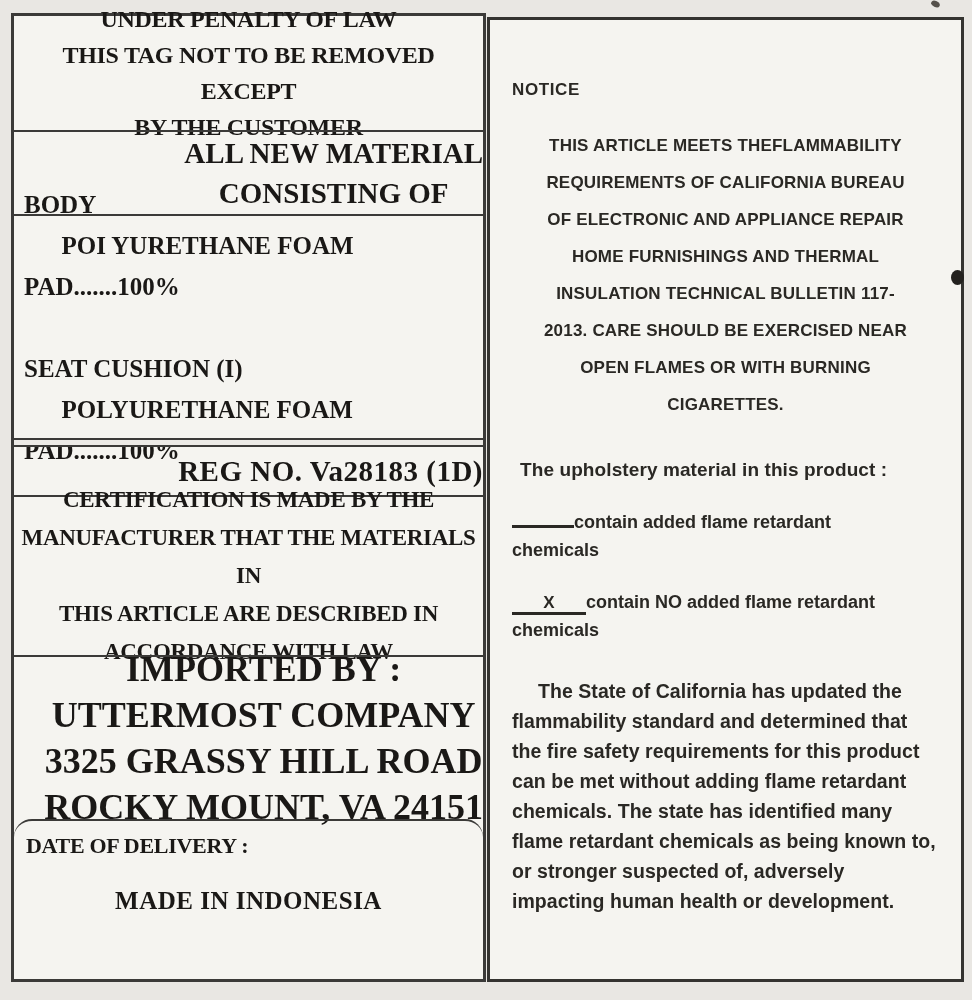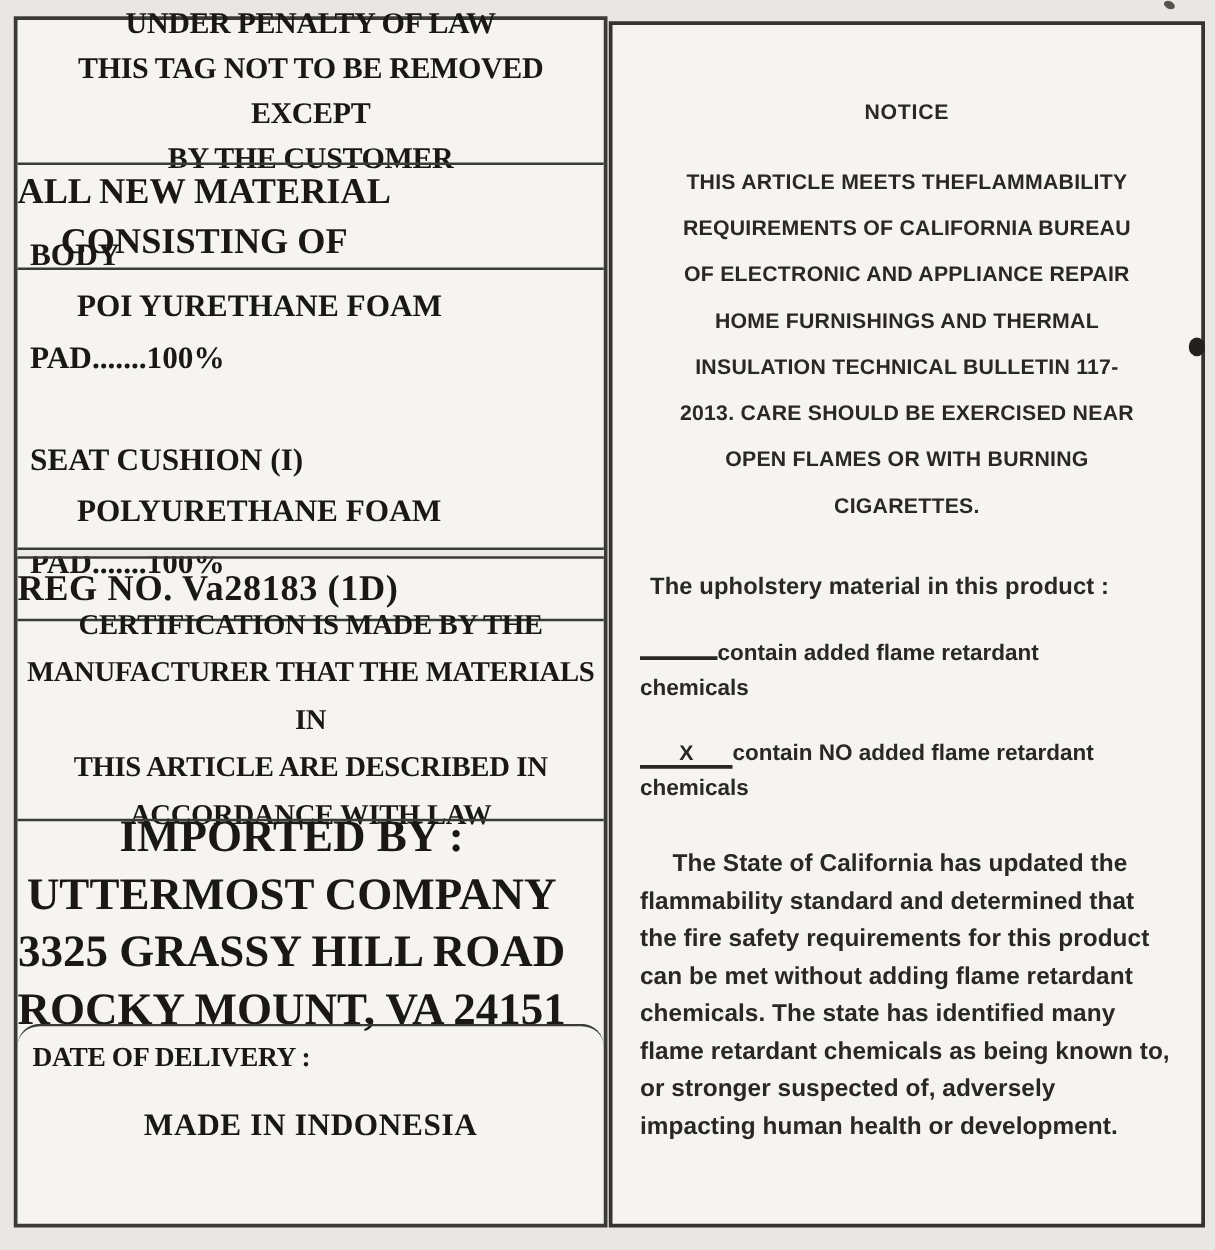--- a/index.html
+++ b/index.html
@@ -18,21 +18,21 @@
     width:475px; height:969px;
     background:#f5f4f0;
     border:3px solid #3b3a38;
     box-sizing:border-box;
     display:flex; flex-direction:column;
     color:#1a1816;
   }
   .sec {
     box-sizing:border-box;
     display:flex; flex-direction:column;
-    justify-content:center; align-items:flex-start;
+    justify-content:center; align-items:flex-end;
     text-align:center;
     font-weight:700;
   }
   .rule-top    { border-top:2px solid #3b3a38; }
   .rule-bottom { border-bottom:2px solid #3b3a38; }
 
   .sec-penalty  { height:114px; font-size:24px; line-height:36px; letter-spacing:-0.3px; }
   .sec-material { height:84px;  font-size:29px; line-height:40px; }
   .sec-contents {
     height:226px; font-size:25px; line-height:41px;
@@ -57,21 +57,21 @@
     position:absolute; left:487px; top:17px;
     width:477px; height:965px;
     background:#f5f4f0;
     border:3px solid #343330;
     box-sizing:border-box;
     padding:0 22px;
     color:#2a2824;
     font-family:"Liberation Sans", sans-serif;
     font-weight:700;
   }
-  .notice-title { text-align:center; margin-top:60px; font-size:17px; letter-spacing:0.6px; }
+  .notice-title { margin-top:60px; font-size:17px; letter-spacing:0.6px; }
   .notice-body  {
     text-align:center; margin-top:27px;
     font-size:17px; line-height:37px; letter-spacing:0.2px;
   }
   .upholstery { margin-top:36px; font-size:19px; padding-left:8px; letter-spacing:0.1px; }
   .options { margin-top:25px; font-size:18px; line-height:28px; }
   .opt { margin-top:24px; }
   .blank {
     display:inline-block;
     border-bottom:3px solid #2a2824;

